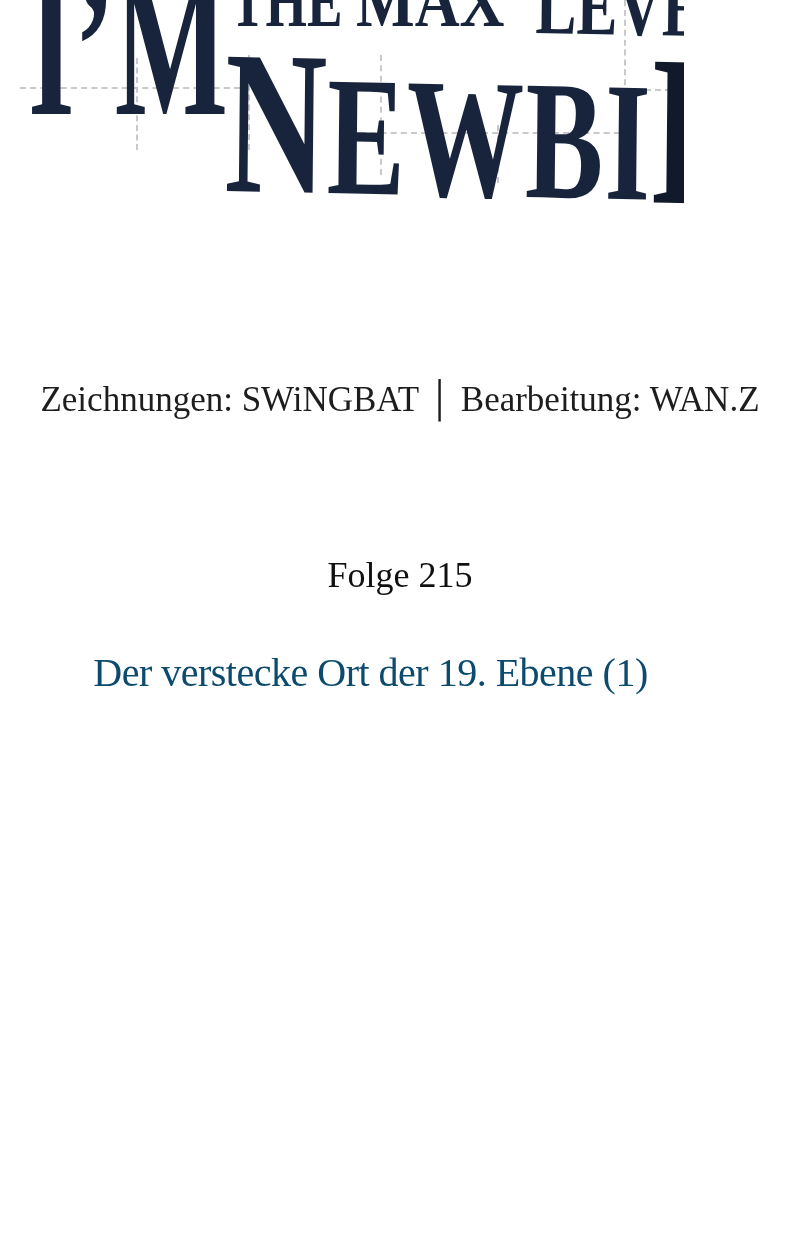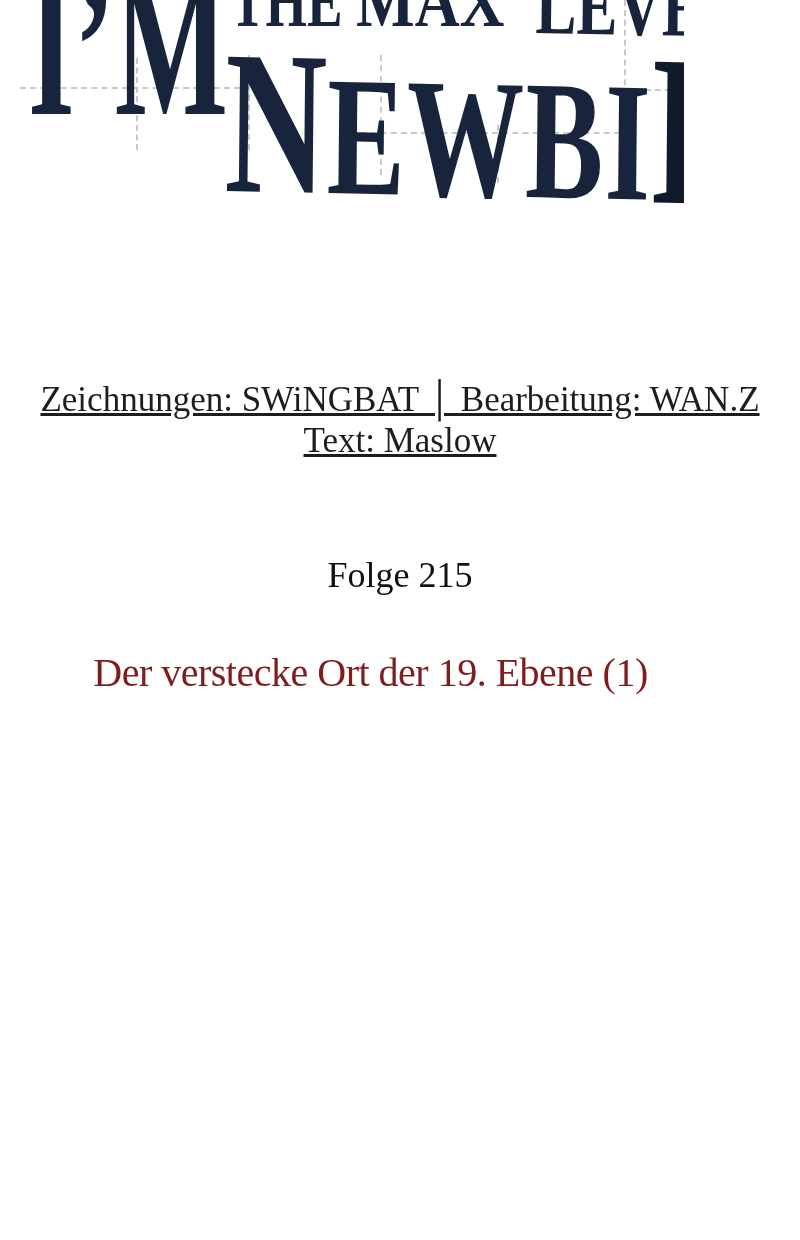--- a/index.html
+++ b/index.html
@@ -67,31 +67,31 @@
     transform:translateY(3px);
     color:var(--logo-dark);
   }
   
   .sline{position:absolute;opacity:.85;}
   .sline.h{height:0;border-top:2px dashed var(--sketch-gray);}
   .sline.v{width:0;border-left:2px dashed var(--sketch-gray);}
   
   .credits{
     position:absolute;left:0;top:379px;width:800px;
-    text-align:center;color:var(--text-dark);text-decoration:underline;
+    text-align:center;color:var(--text-dark);
   }
   .credits p{margin:0;font-size:35px;line-height:41px;}
   .episode-number{
     position:absolute;left:0;top:553px;width:800px;margin:0;
     text-align:center;font-size:36px;line-height:44px;color:#101010;
   }
   .episode-title{
     position:absolute;left:0;top:650px;width:741px;margin:0;
     text-align:center;font-size:40px;line-height:46px;
-    letter-spacing:-0.5px;color:#7f1d1d;
+    letter-spacing:-0.5px;color:#0c4a6e;
   }
 </style>
 </head>
 <body>
 
 <div class="page">
 
   <header class="logo">
 
     <div class="sline h" style="left:20px;top:87px;width:220px;"></div>
@@ -107,19 +107,18 @@
     <div class="word word-im">I’M</div>
     <div class="word word-the">THE</div>
     <div class="word word-max">MAX</div>
     <div class="word word-level">LEVEL</div>
 
     <div class="word word-newbie"><span class="n-first">N</span><span class="n-mid">EWBI</span><span class="n-last">E</span></div>
   </header>
 
   <section class="credits">
     <p>Zeichnungen: SWiNGBAT │ Bearbeitung: WAN.Z</p>
-    <p>Text: Maslow</p>
   </section>
 
   <p class="episode-number">Folge 215</p>
   <p class="episode-title">Der verstecke Ort der 19. Ebene (1)</p>
 
 </div>
 
 </body></html>

